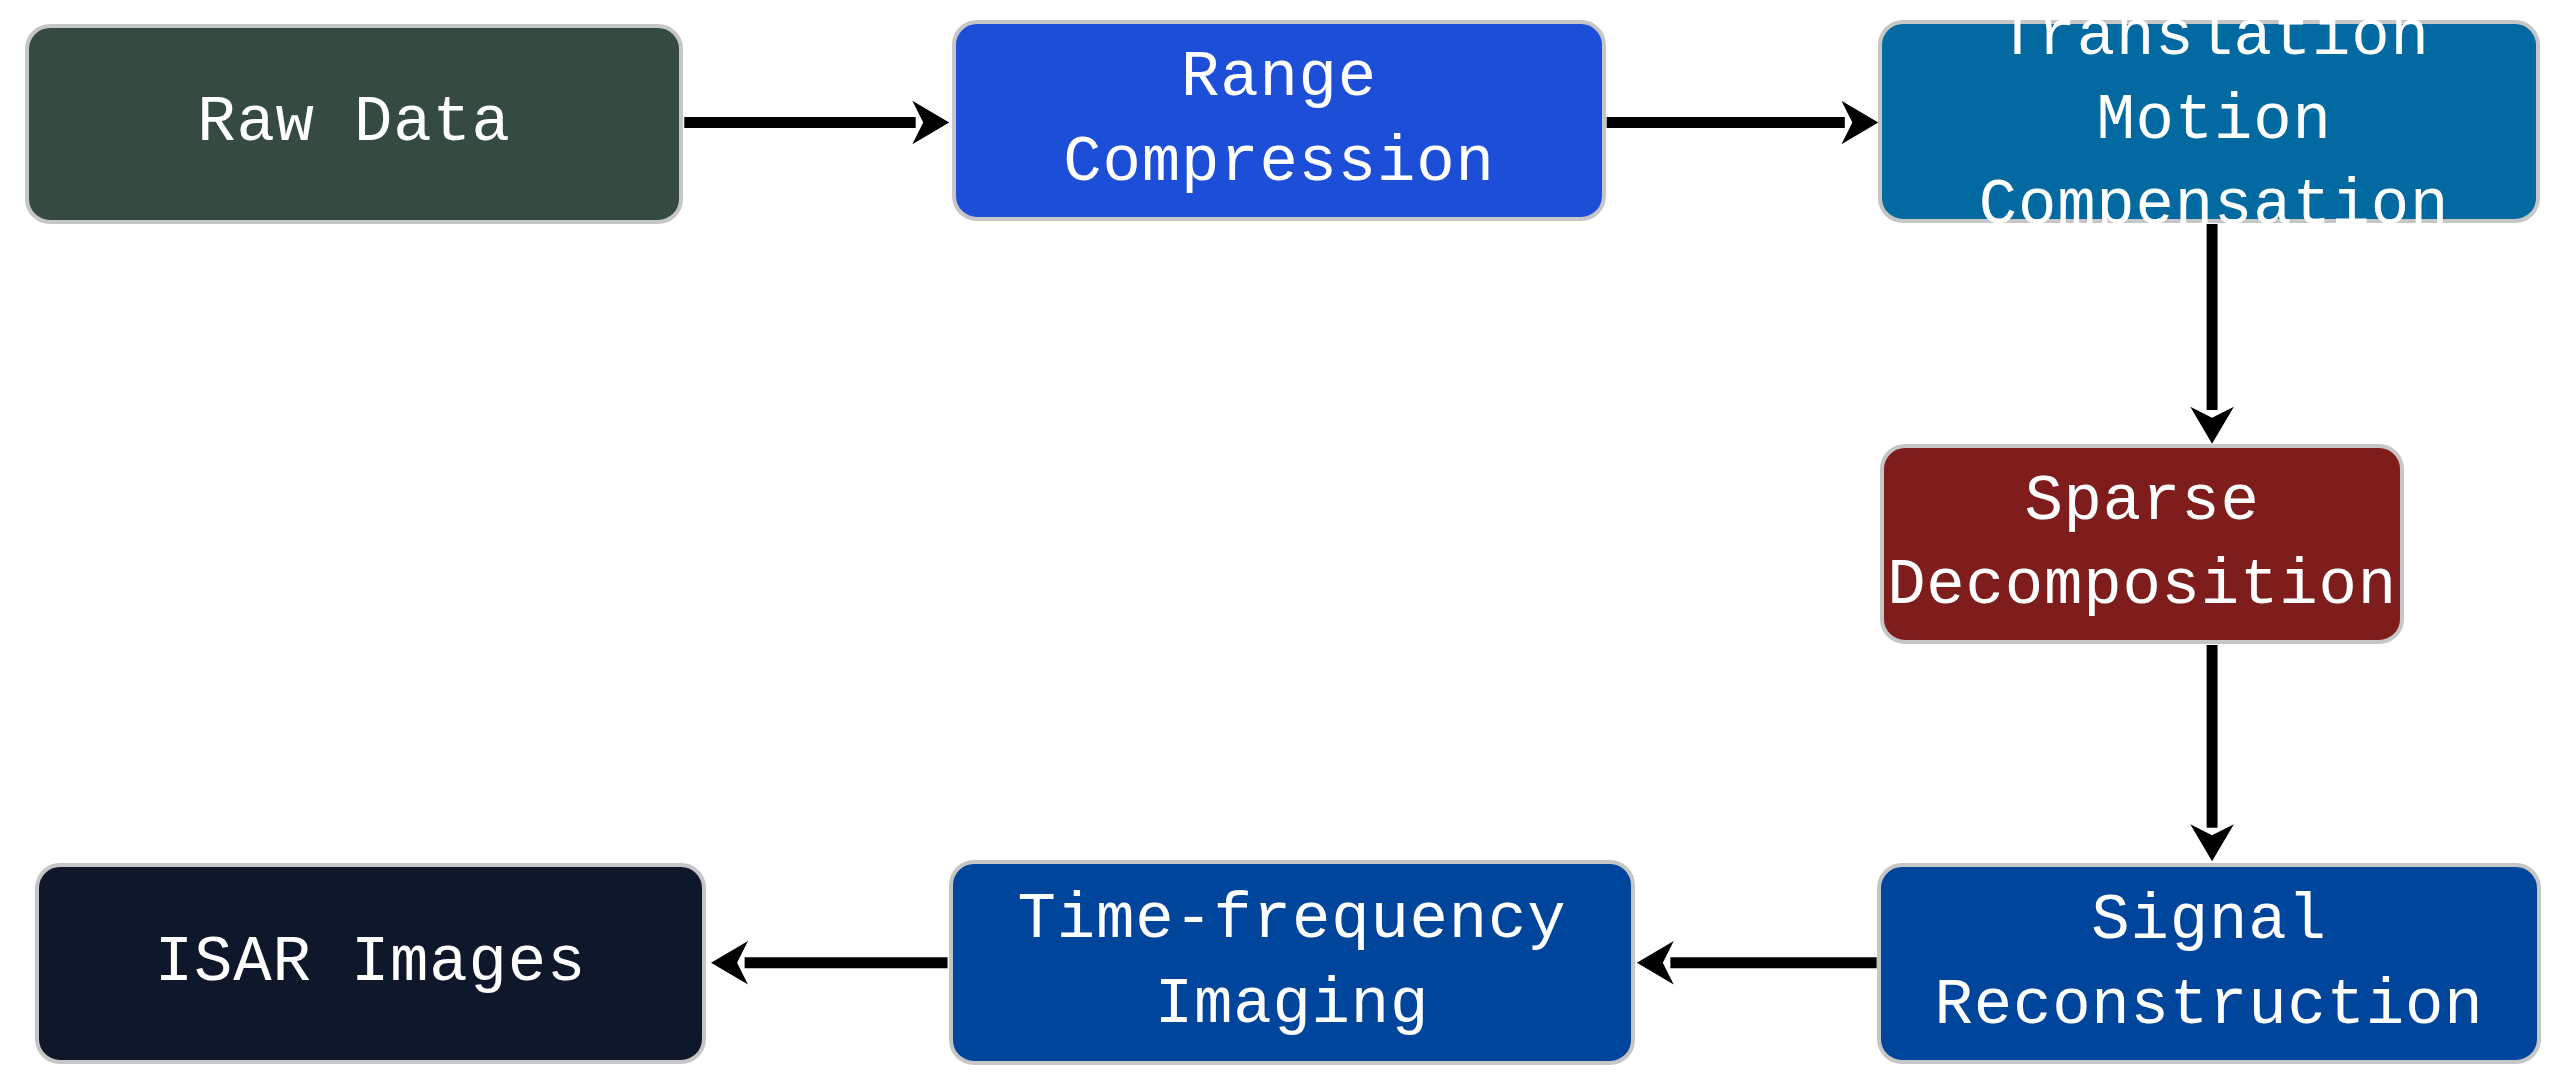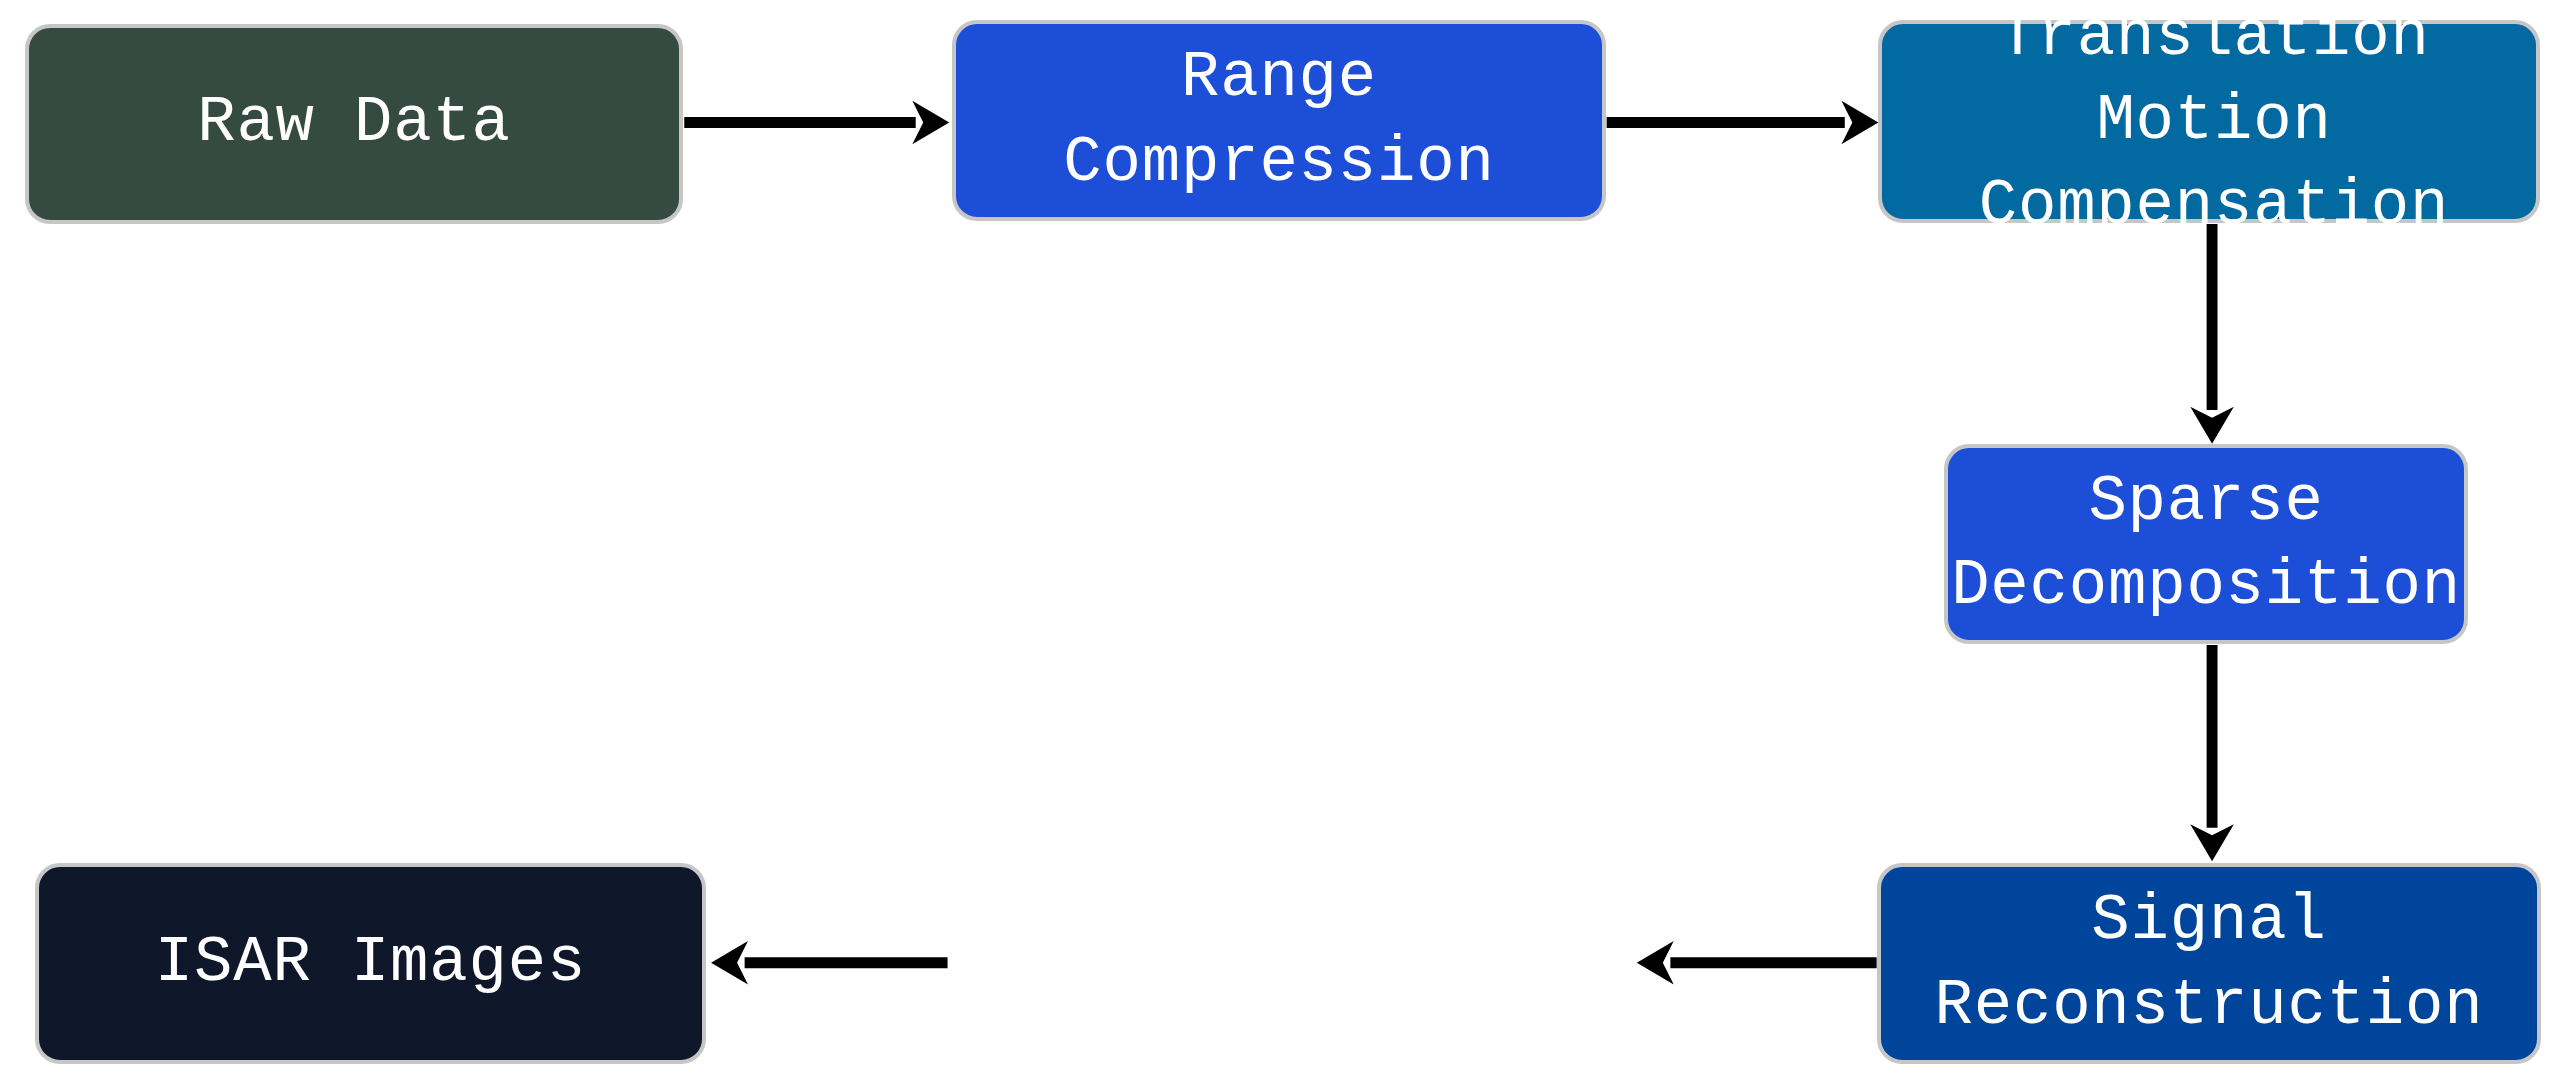--- a/index.html
+++ b/index.html
@@ -71,29 +71,33 @@
   <div class="node" style="left: 952px; top: 20px; width: 654px; height: 201px; background: #1d4ed8; border-color: rgb(198, 198, 198); color: rgb(255, 255, 255);">
     <span class="label">Range
 Compression</span>
   </div>
 
   <div class="node" style="left: 1878px; top: 20px; width: 662px; height: 203px; background: #0369a1; border-color: rgb(198, 198, 198); color: rgb(255, 255, 255); padding-left: 10px;">
     <span class="label">Translation Motion
 Compensation</span>
   </div>
 
-  <div class="node" style="left: 1944px; top: 444px; width: 524px; height: 200px; background: #1d4ed8; border-color: rgb(198, 198, 198); color: rgb(255, 255, 255);">
+  <div class="node" style="left: 1880px; top: 444px; width: 524px; height: 200px; background: #7f1d1d; border-color: rgb(198, 198, 198); color: rgb(255, 255, 255);">
     <span class="label">Sparse
 Decomposition</span>
   </div>
 
   <div class="node" style="left: 1877px; top: 863px; width: 664px; height: 201px; background: rgb(0, 69, 156); border-color: rgb(198, 198, 198); color: rgb(255, 255, 255);">
     <span class="label">Signal
 Reconstruction</span>
   </div>
 
+  <div class="node" style="left: 949px; top: 860px; width: 686px; height: 205px; background: rgb(0, 69, 156); border-color: rgb(198, 198, 198); color: rgb(255, 255, 255);">
+    <span class="label">Time-frequency
+Imaging</span>
+  </div>
 
   <div class="node" style="left: 35px; top: 863px; width: 671px; height: 201px; background: #0f172a; border-color: rgb(198, 198, 198); color: rgb(255, 255, 255);">
     <span class="label">ISAR Images</span>
   </div>
 
 </div>
 
 
 </body></html>

